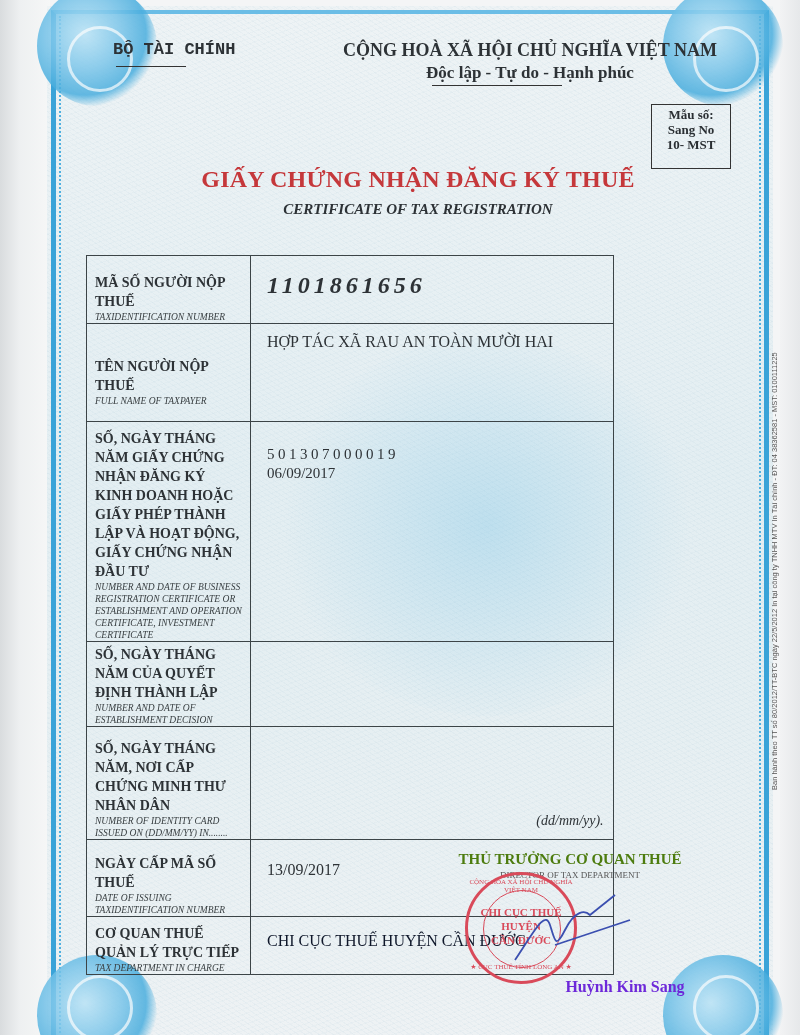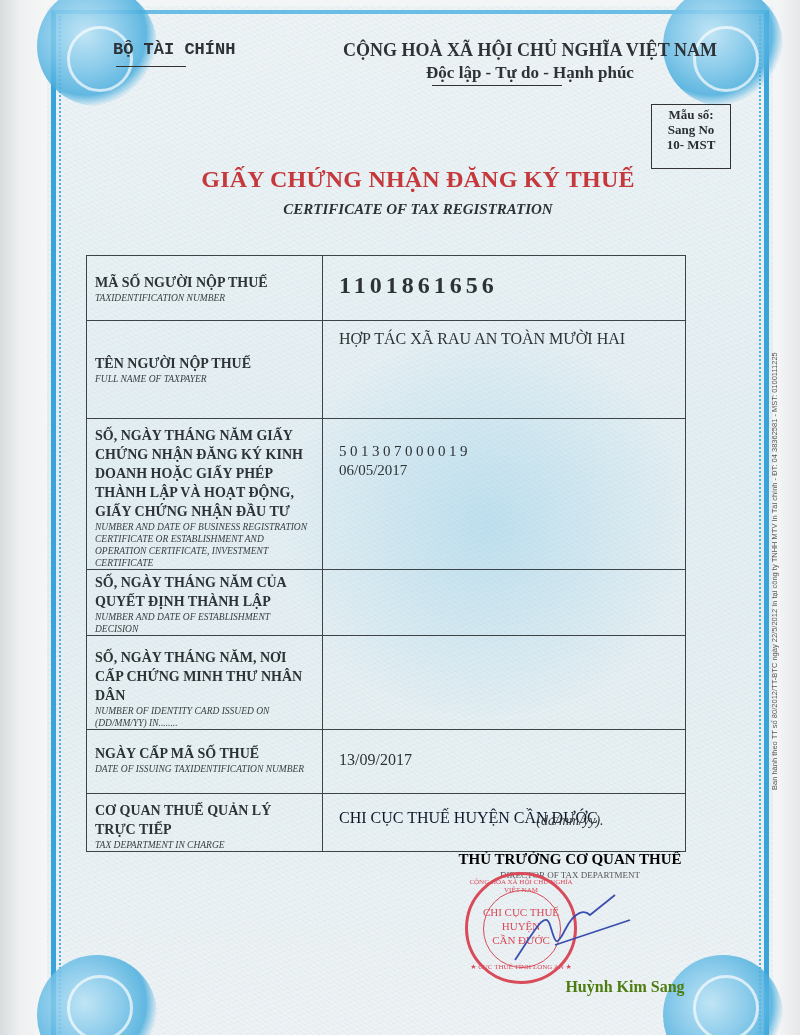--- a/index.html
+++ b/index.html
@@ -77,63 +77,63 @@
   .title {
     position: absolute; left: 0; top: 166px; width: 836px; text-align: center;
     font-weight: bold; font-size: 24px; color: #c5383b; letter-spacing: 0.2px;
   }
   .subtitle {
     position: absolute; left: 0; top: 201px; width: 836px; text-align: center;
     font-weight: bold; font-style: italic; font-size: 15px; color: #2d3236;
   }
 
   table.reg {
-    position: absolute; left: 86px; top: 255px; width: 600px;
+    position: absolute; left: 86px; top: 255px; width: 528px;
     border-collapse: collapse;
   }
   table.reg td {
     border: 1.5px solid #3c4447; vertical-align: top; padding: 0;
   }
   td.lbl { width: 305px; padding: 0 8px !important; box-sizing: border-box; }
   td.val { padding: 0 16px !important; box-sizing: border-box; }
   .vn { font-weight: bold; font-size: 14px; line-height: 19px; color: #2d3236; }
   .en { font-style: italic; font-size: 9.5px; line-height: 12px; color: #3a4043; text-transform: uppercase; }
   .val-text { font-size: 16px; color: #2d3236; }
-  .tin { font-weight: bold; font-size: 24px; letter-spacing: 4px; }
+  .tin { font-weight: bold; font-size: 24px; letter-spacing: 4px; font-style: italic; }
   .spaced { letter-spacing: 3.5px; font-size: 15px; }
   .gray { color: #0f172a; font-size: 16px; }
 
   .date-line {
     position: absolute; left: 440px; top: 812px; width: 260px; text-align: center;
     font-style: italic; font-size: 14px; color: #2d3236; line-height: 18px;
   }
   .director {
     position: absolute; left: 430px; top: 851px; width: 280px; text-align: center;
-    font-weight: bold; font-size: 15px; color: #000000;
+    font-weight: bold; font-size: 15px; color: #4d7c0f;
   }
   .director-en {
     position: absolute; left: 430px; top: 870px; width: 280px; text-align: center;
     font-size: 9px; color: #555;
   }
   .seal {
     position: absolute; left: 465px; top: 872px; width: 112px; height: 112px;
     border-radius: 50%; border: 3px solid #d94a5a; box-sizing: border-box;
     color: #d94a5a; text-align: center;
   }
   .seal-inner {
     position: absolute; left: 15px; top: 15px; width: 76px; height: 76px;
     border-radius: 50%; border: 1.5px solid #d94a5a;
   }
-  .seal-text { position: absolute; left: 0; top: 30px; width: 106px; font-size: 11px; font-weight: normal; line-height: 14px; }
+  .seal-text { position: absolute; left: 0; top: 30px; width: 106px; font-size: 11px; font-weight: bold; line-height: 14px; }
   .seal-ring-top { position: absolute; left: 0; top: 3px; width: 106px; font-size: 7px; }
   .seal-ring-bottom { position: absolute; left: 0; bottom: 10px; width: 106px; font-size: 7px; }
   .signature { position: absolute; left: 505px; top: 890px; }
   .signer {
     position: absolute; left: 530px; top: 978px; width: 190px; text-align: center;
-    font-weight: bold; font-size: 16px; color: #4d7c0f;
+    font-weight: bold; font-size: 16px; color: #6d28d9;
   }
   .side-text {
     position: absolute; left: 770px; top: 790px; transform-origin: 0 0; transform: rotate(-90deg);
     font-family: "Liberation Sans", sans-serif; font-size: 7.5px; color: #555; white-space: nowrap;
   }
 </style>
 </head>
 <body>
 
 <div class="page-shadow"></div>
@@ -195,21 +195,21 @@
       <div style="padding-top:8px; line-height:20px; width:330px" class="val-text">HỢP TÁC XÃ RAU AN TOÀN MƯỜI HAI</div>
     </td>
   </tr>
   <tr style="height:122px">
     <td class="lbl">
       <div style="padding-top:7px" class="vn">SỐ, NGÀY THÁNG NĂM GIẤY CHỨNG NHẬN ĐĂNG KÝ KINH DOANH HOẶC GIẤY PHÉP THÀNH LẬP VÀ HOẠT ĐỘNG, GIẤY CHỨNG NHẬN ĐẦU TƯ</div>
       <div class="en">NUMBER AND DATE OF BUSINESS REGISTRATION CERTIFICATE OR ESTABLISHMENT AND OPERATION CERTIFICATE, INVESTMENT CERTIFICATE</div>
     </td>
     <td class="val">
       <div style="padding-top:24px" class="val-text spaced">501307000019</div>
-      <div style="padding-top:2px; font-size:15px" class="val-text">06/05/2017</div>
+      <div style="padding-top:2px; font-size:15px" class="val-text">06/09/2017</div>
     </td>
   </tr>
   <tr style="height:62px">
     <td class="lbl">
       <div style="padding-top:3px" class="vn">SỐ, NGÀY THÁNG NĂM CỦA QUYẾT ĐỊNH THÀNH LẬP</div>
       <div class="en">NUMBER AND DATE OF ESTABLISHMENT DECISION</div>
     </td>
     <td class="val">
       <div class="val-text"></div>
     </td>

